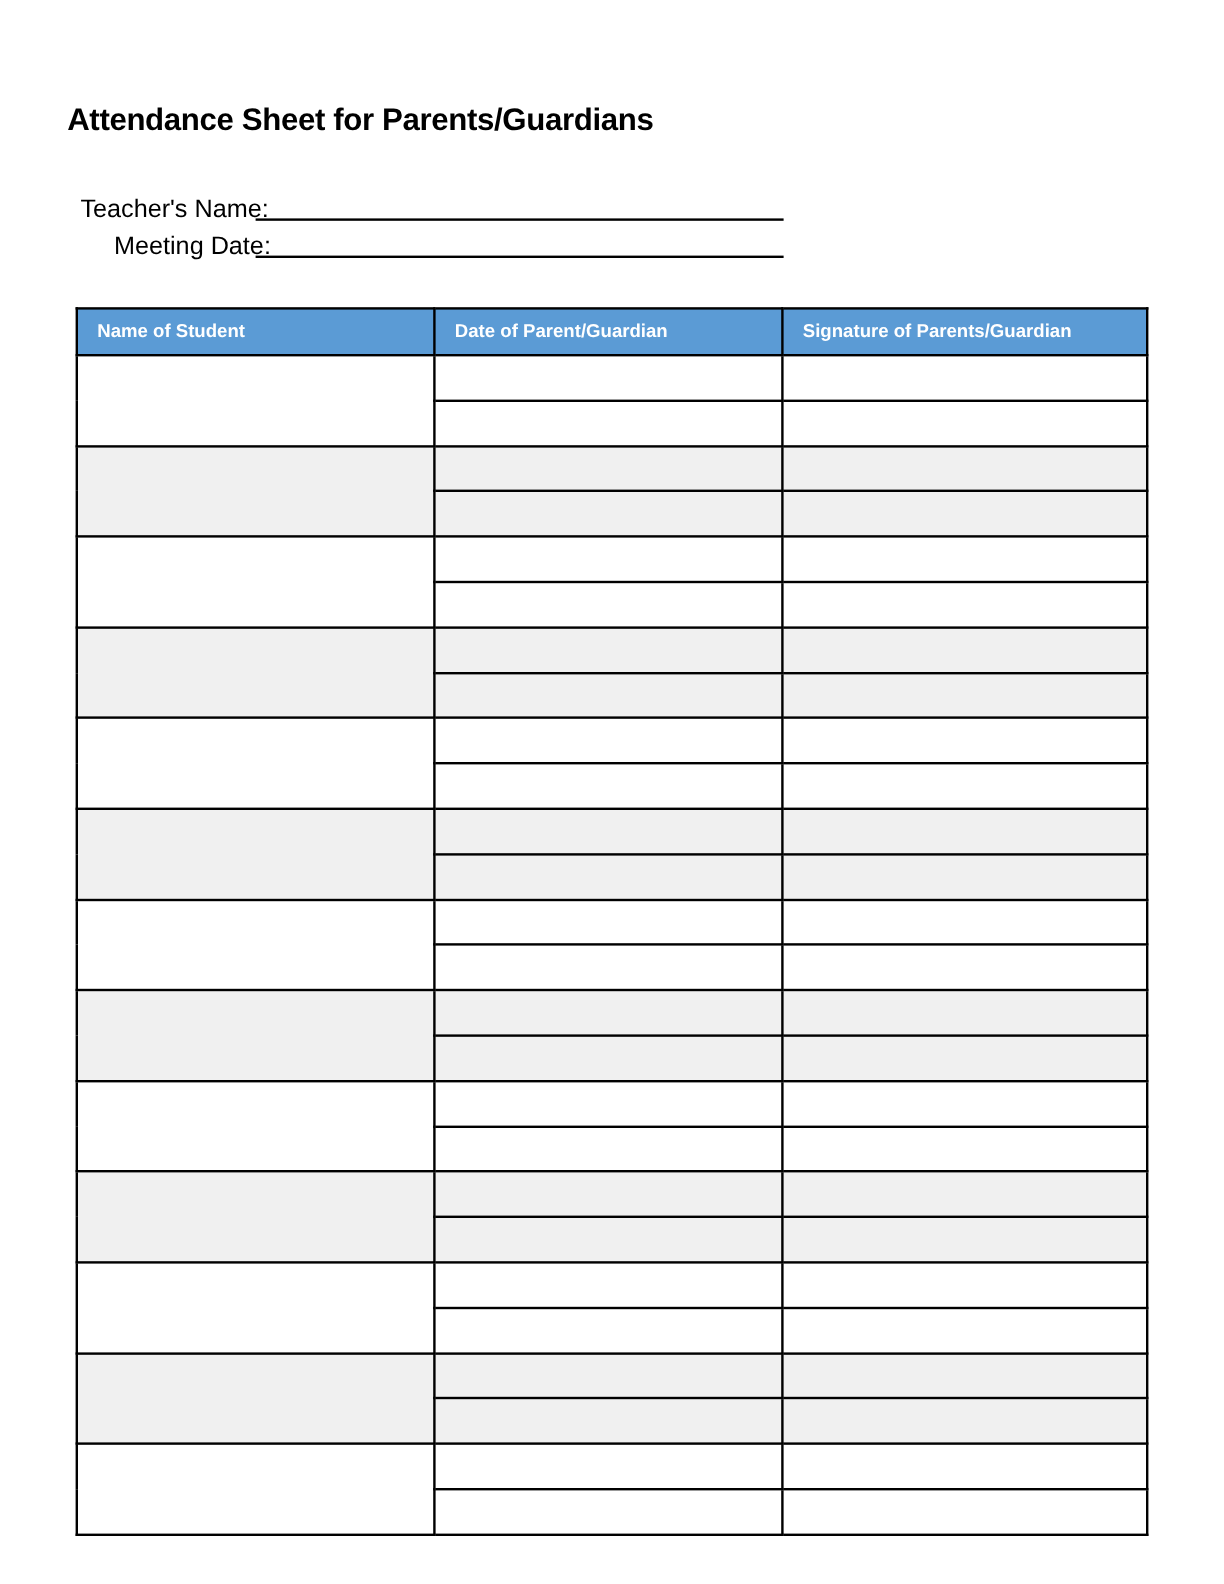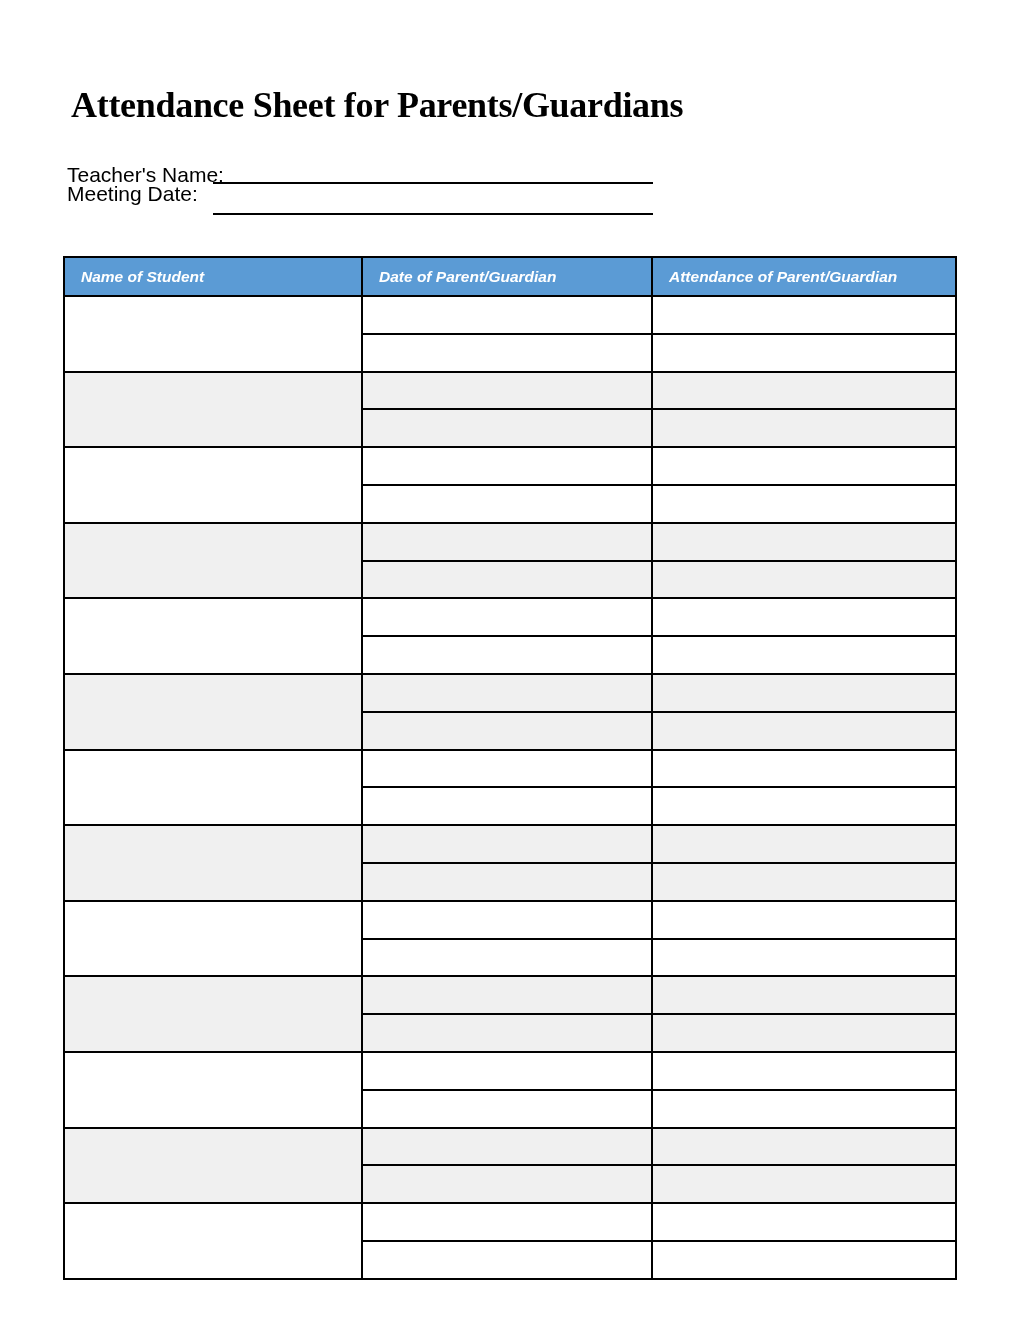--- a/index.html
+++ b/index.html
@@ -1,47 +1,47 @@
 <!DOCTYPE html>
 <html><head>
 <meta charset="utf-8">
 <style>
   html, body { margin:0; padding:0; background:#ffffff; }
   body { width:1020px; height:1320px; position:relative; overflow:hidden; font-family:"Liberation Sans", sans-serif; color:#000; }
-  .title { position:absolute; left:71px; top:84px; font-size:36px; font-weight:bold; letter-spacing:-0.3px; white-space:nowrap;font-family:Liberation Serif, serif; }
+  .title { position:absolute; left:56px; top:84px; font-size:26px; font-weight:bold; letter-spacing:-0.3px; white-space:nowrap; }
   .field { position:absolute; left:67px; font-size:21px; }
   .field-line { position:absolute; left:213px; width:440px; height:0; border-top:2px solid #000; }
-  .tbl { position:absolute; left:63px; top:256px; width:892px; border-collapse:collapse; table-layout:fixed;font-style:italic; }
+  .tbl { position:absolute; left:63px; top:256px; width:892px; border-collapse:collapse; table-layout:fixed; }
   .tbl th, .tbl td { border:2px solid #000; padding:0; }
   .tbl th { background:#5b9bd5; color:#fff; font-size:15.5px; font-weight:bold; text-align:left; padding-left:16px; height:37px; }
   .tbl td { height:35.8px; }
   .tbl tr.alt td { background:#f0f0f0; }
 </style>
 </head>
 <body>
 
 <div class="title">Attendance Sheet for Parents/Guardians</div>
 
 <div class="field" style="top:163px;">Teacher's Name:</div>
 <div class="field-line" style="top:182px;"></div>
 
-<div class="field" style="top:182px;">Meeting Date:</div>
+<div class="field" style="top:194px;margin-left:28px;">Meeting Date:</div>
 <div class="field-line" style="top:213px;"></div>
 
 <table class="tbl">
   <colgroup>
     <col style="width:298px">
     <col style="width:290px">
     <col style="width:304px">
   </colgroup>
   <thead>
     <tr>
       <th>Name of Student</th>
       <th>Date of Parent/Guardian</th>
-      <th>Attendance of Parent/Guardian</th>
+      <th>Signature of Parents/Guardian</th>
     </tr>
   </thead>
   <tbody id="tbody">
       <tr>
         <td rowspan="2"></td>
         <td></td>
         <td></td>
       </tr>
       <tr>
         <td></td>

